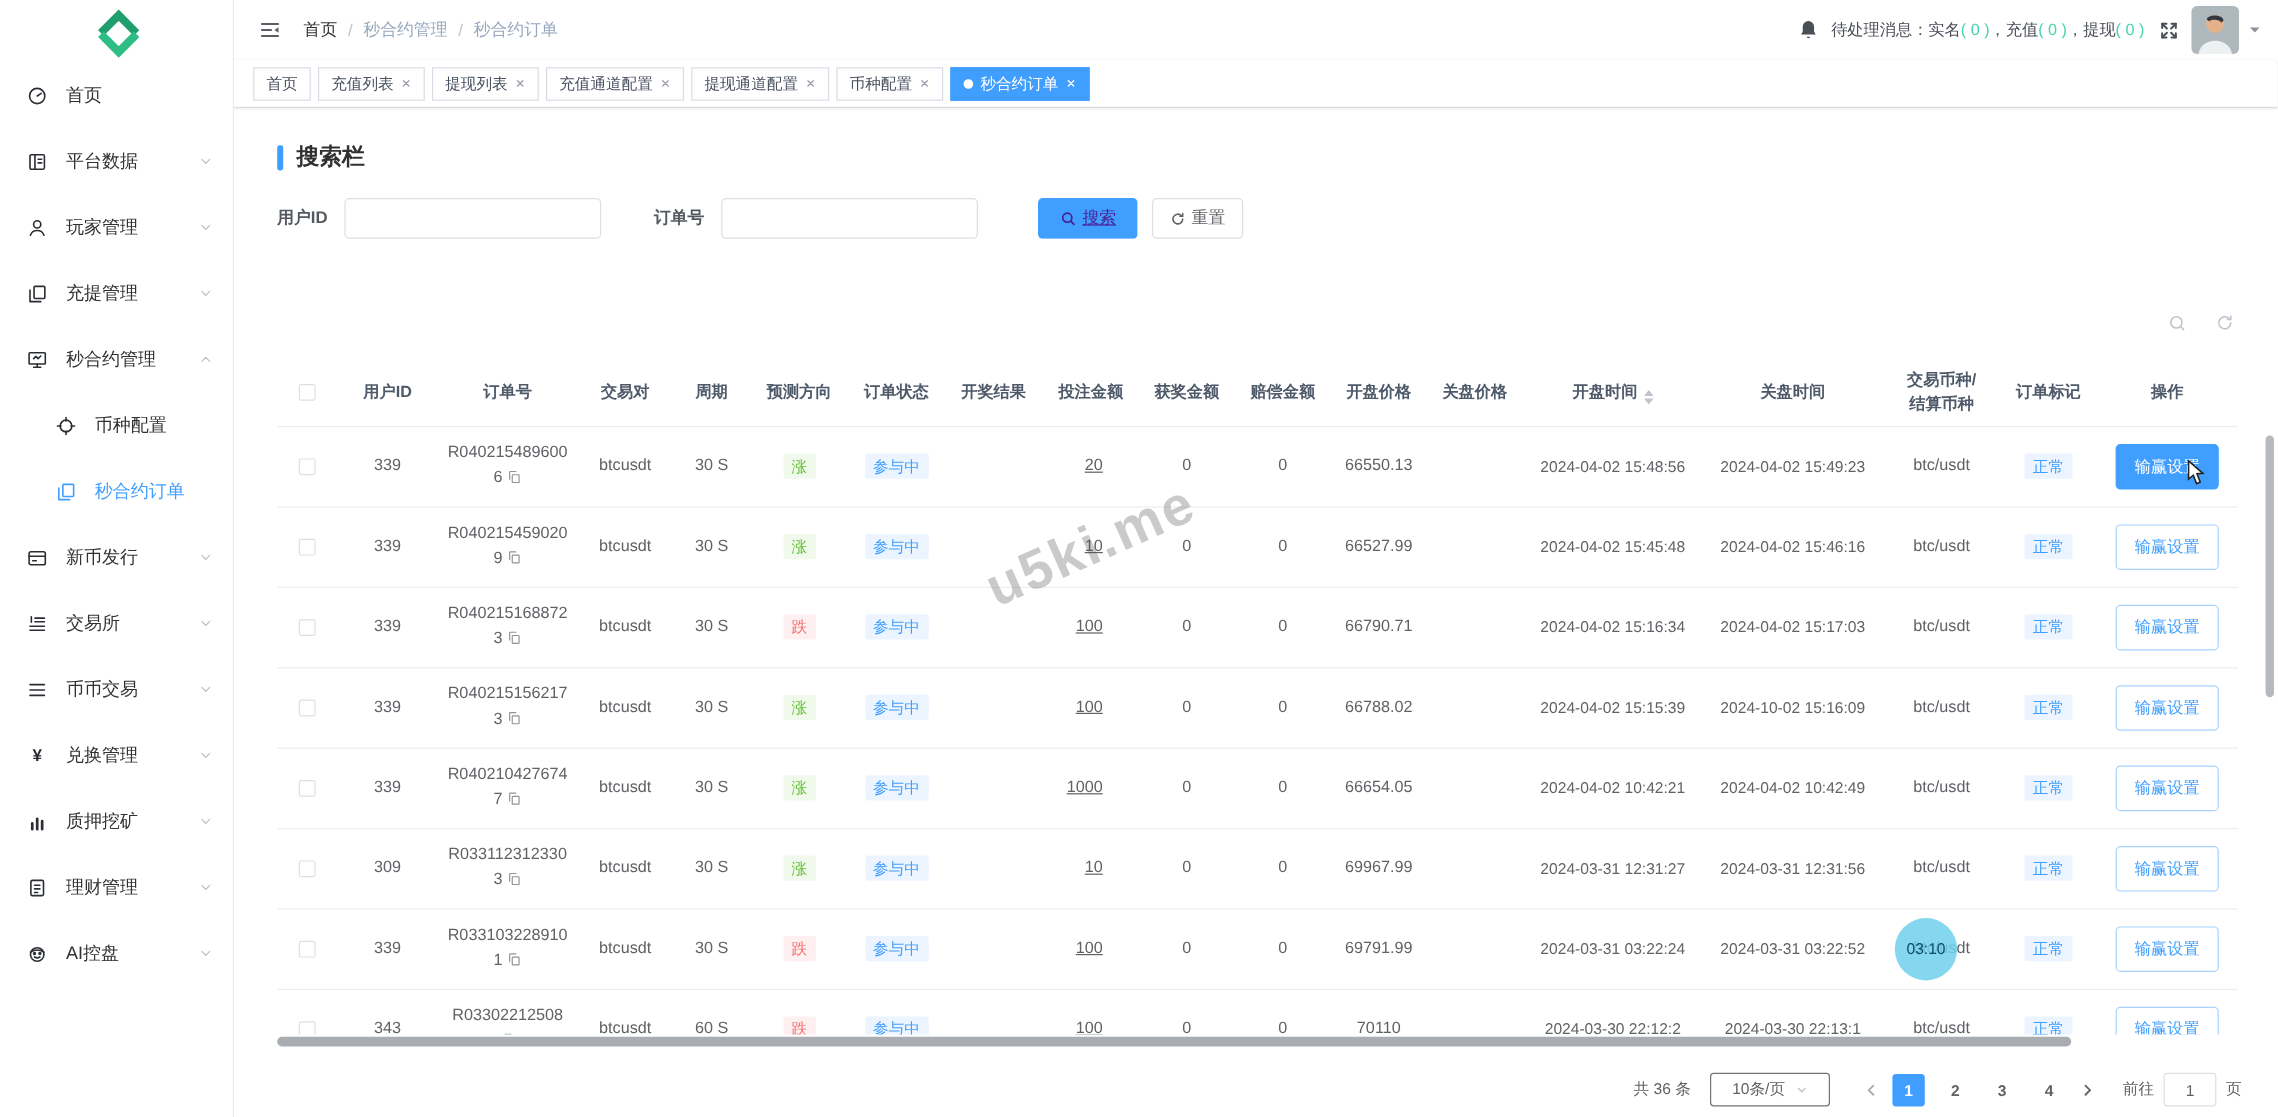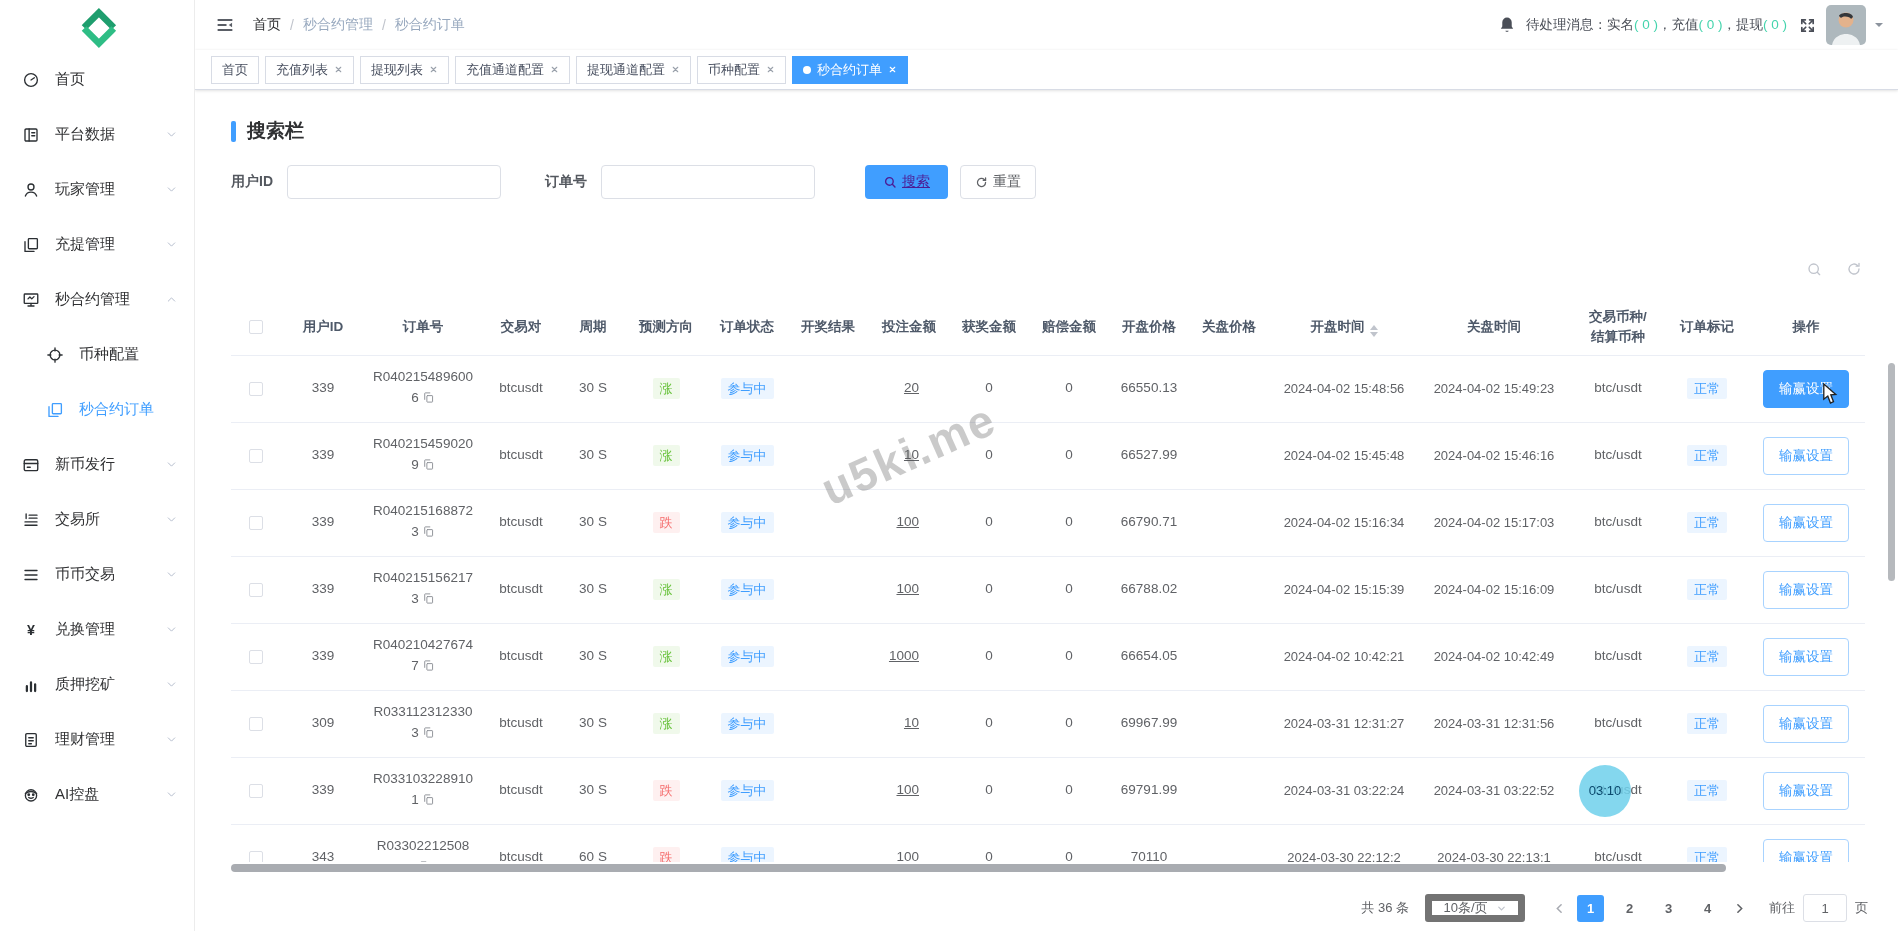--- a/index.html
+++ b/index.html
@@ -95,21 +95,21 @@
               width:52px; height:52px; border-radius:50%; background:rgba(111,208,235,.85);
               color:#0c4a6e; font-size:13px; display:flex; align-items:center; justify-content:center; }
   .cursor-ov { position:absolute; left:62%; top:42%; pointer-events:none; }
   .h-scroll { margin-top:2px; width:1495px; height:8px; border-radius:4px; background:#a9acb1; cursor:pointer; }
   .v-scroll { position:absolute; right:3px; top:363px; width:7px; height:218px; border-radius:4px;
               background:#b6b9bd; z-index:9; cursor:pointer; }
   
   .pagination { position:absolute; right:30px; bottom:9px; display:flex; align-items:center;
                 font-size:13px; color:#606266;justify-content:space-between; }
   .pagination .total { margin-right:16px; }
-  .psize { width:100px; height:28px; border:7px solid #737373; border-radius:3px; display:inline-flex;
+  .psize { width:100px; height:28px; border:1px solid #737373; border-radius:3px; display:inline-flex;
            align-items:center; justify-content:center; gap:8px; color:#606266; cursor:pointer; margin-right:22px; }
   .psize .chev { display:flex; color:#c0c4cc; }
   .pg-btn { display:inline-flex; width:24px; justify-content:center; cursor:pointer; color:#a8abb2; }
   .pg-btn.next { color:#606266; }
   .pages { display:inline-flex; align-items:center; }
   .pager-num { min-width:27px; height:27px; display:inline-flex; align-items:center; justify-content:center;
                margin:0 6px; font-weight:600; color:#606266; cursor:pointer; border-radius:3px; }
   .pager-num.active { background:#409EFF; color:#fff; }
   .goto { margin-left:18px; display:inline-flex; align-items:center; gap:8px; }
   .goto input { width:44px; height:28px; border:1px solid #dcdfe6; border-radius:3px; text-align:center;
@@ -590,21 +590,21 @@
               <td>30 S</td>
               <td><span class="pill up">涨</span></td>
               <td><span class="pill blue">参与中</span></td>
               <td></td>
               <td class="bet">100</td>
               <td>0</td>
               <td>0</td>
               <td>66788.02</td>
               <td></td>
               <td class="time">2024-04-02 15:15:39</td>
-              <td class="time">2024-04-02 15:16:09</td>
+              <td class="time">2024-10-02 15:16:09</td>
               <td>btc/usdt</td>
               <td><span class="pill blue">正常</span></td>
               <td style="position: relative;"><button class="act-btn">输赢设置</button></td>
             </tr>
             <tr>
               <td><span class="cbx"></span></td>
               <td>339</td>
               <td class="wrap"><span>R0402104276747</span><span class="copy-ic"><svg width="13" height="13" viewBox="0 0 24 24" fill="none" stroke="currentColor" stroke-width="1.8" stroke-linecap="round" stroke-linejoin="round">
                     <rect x="9" y="8.5" width="10.5" height="12" rx="1"></rect>
                     <path d="M5 15.5V4.5a1 1 0 0 1 1-1h8.5"></path>

